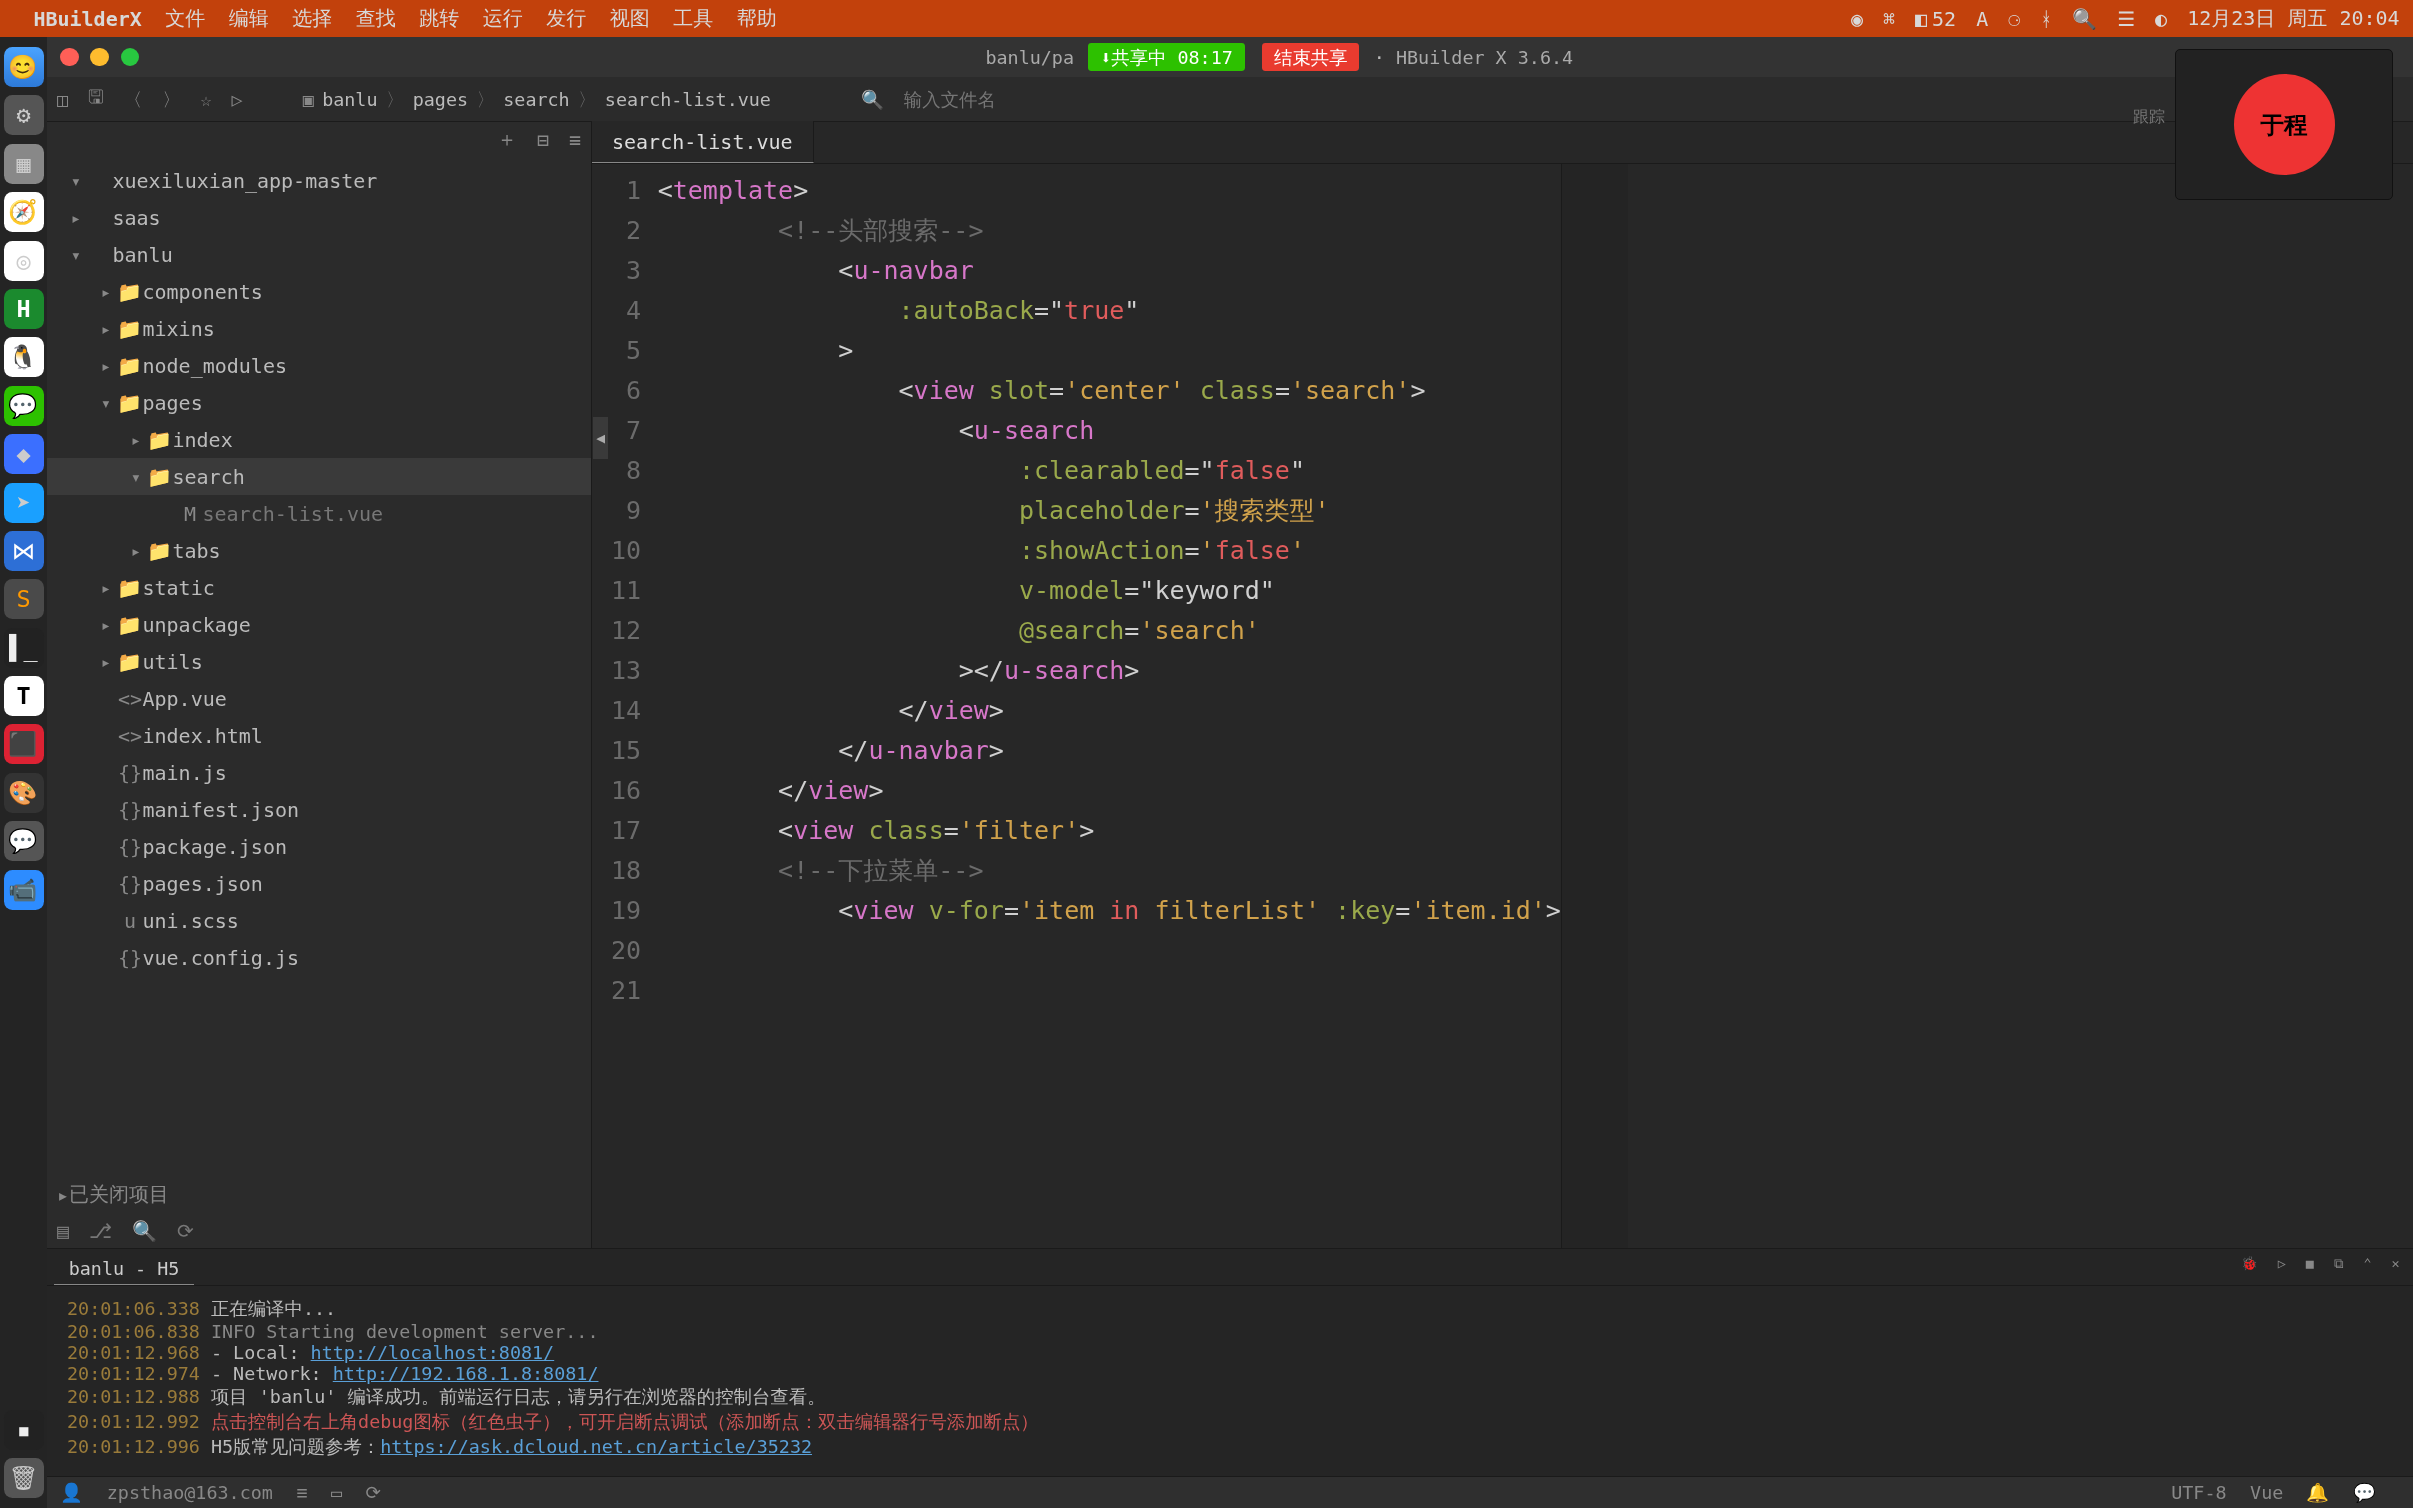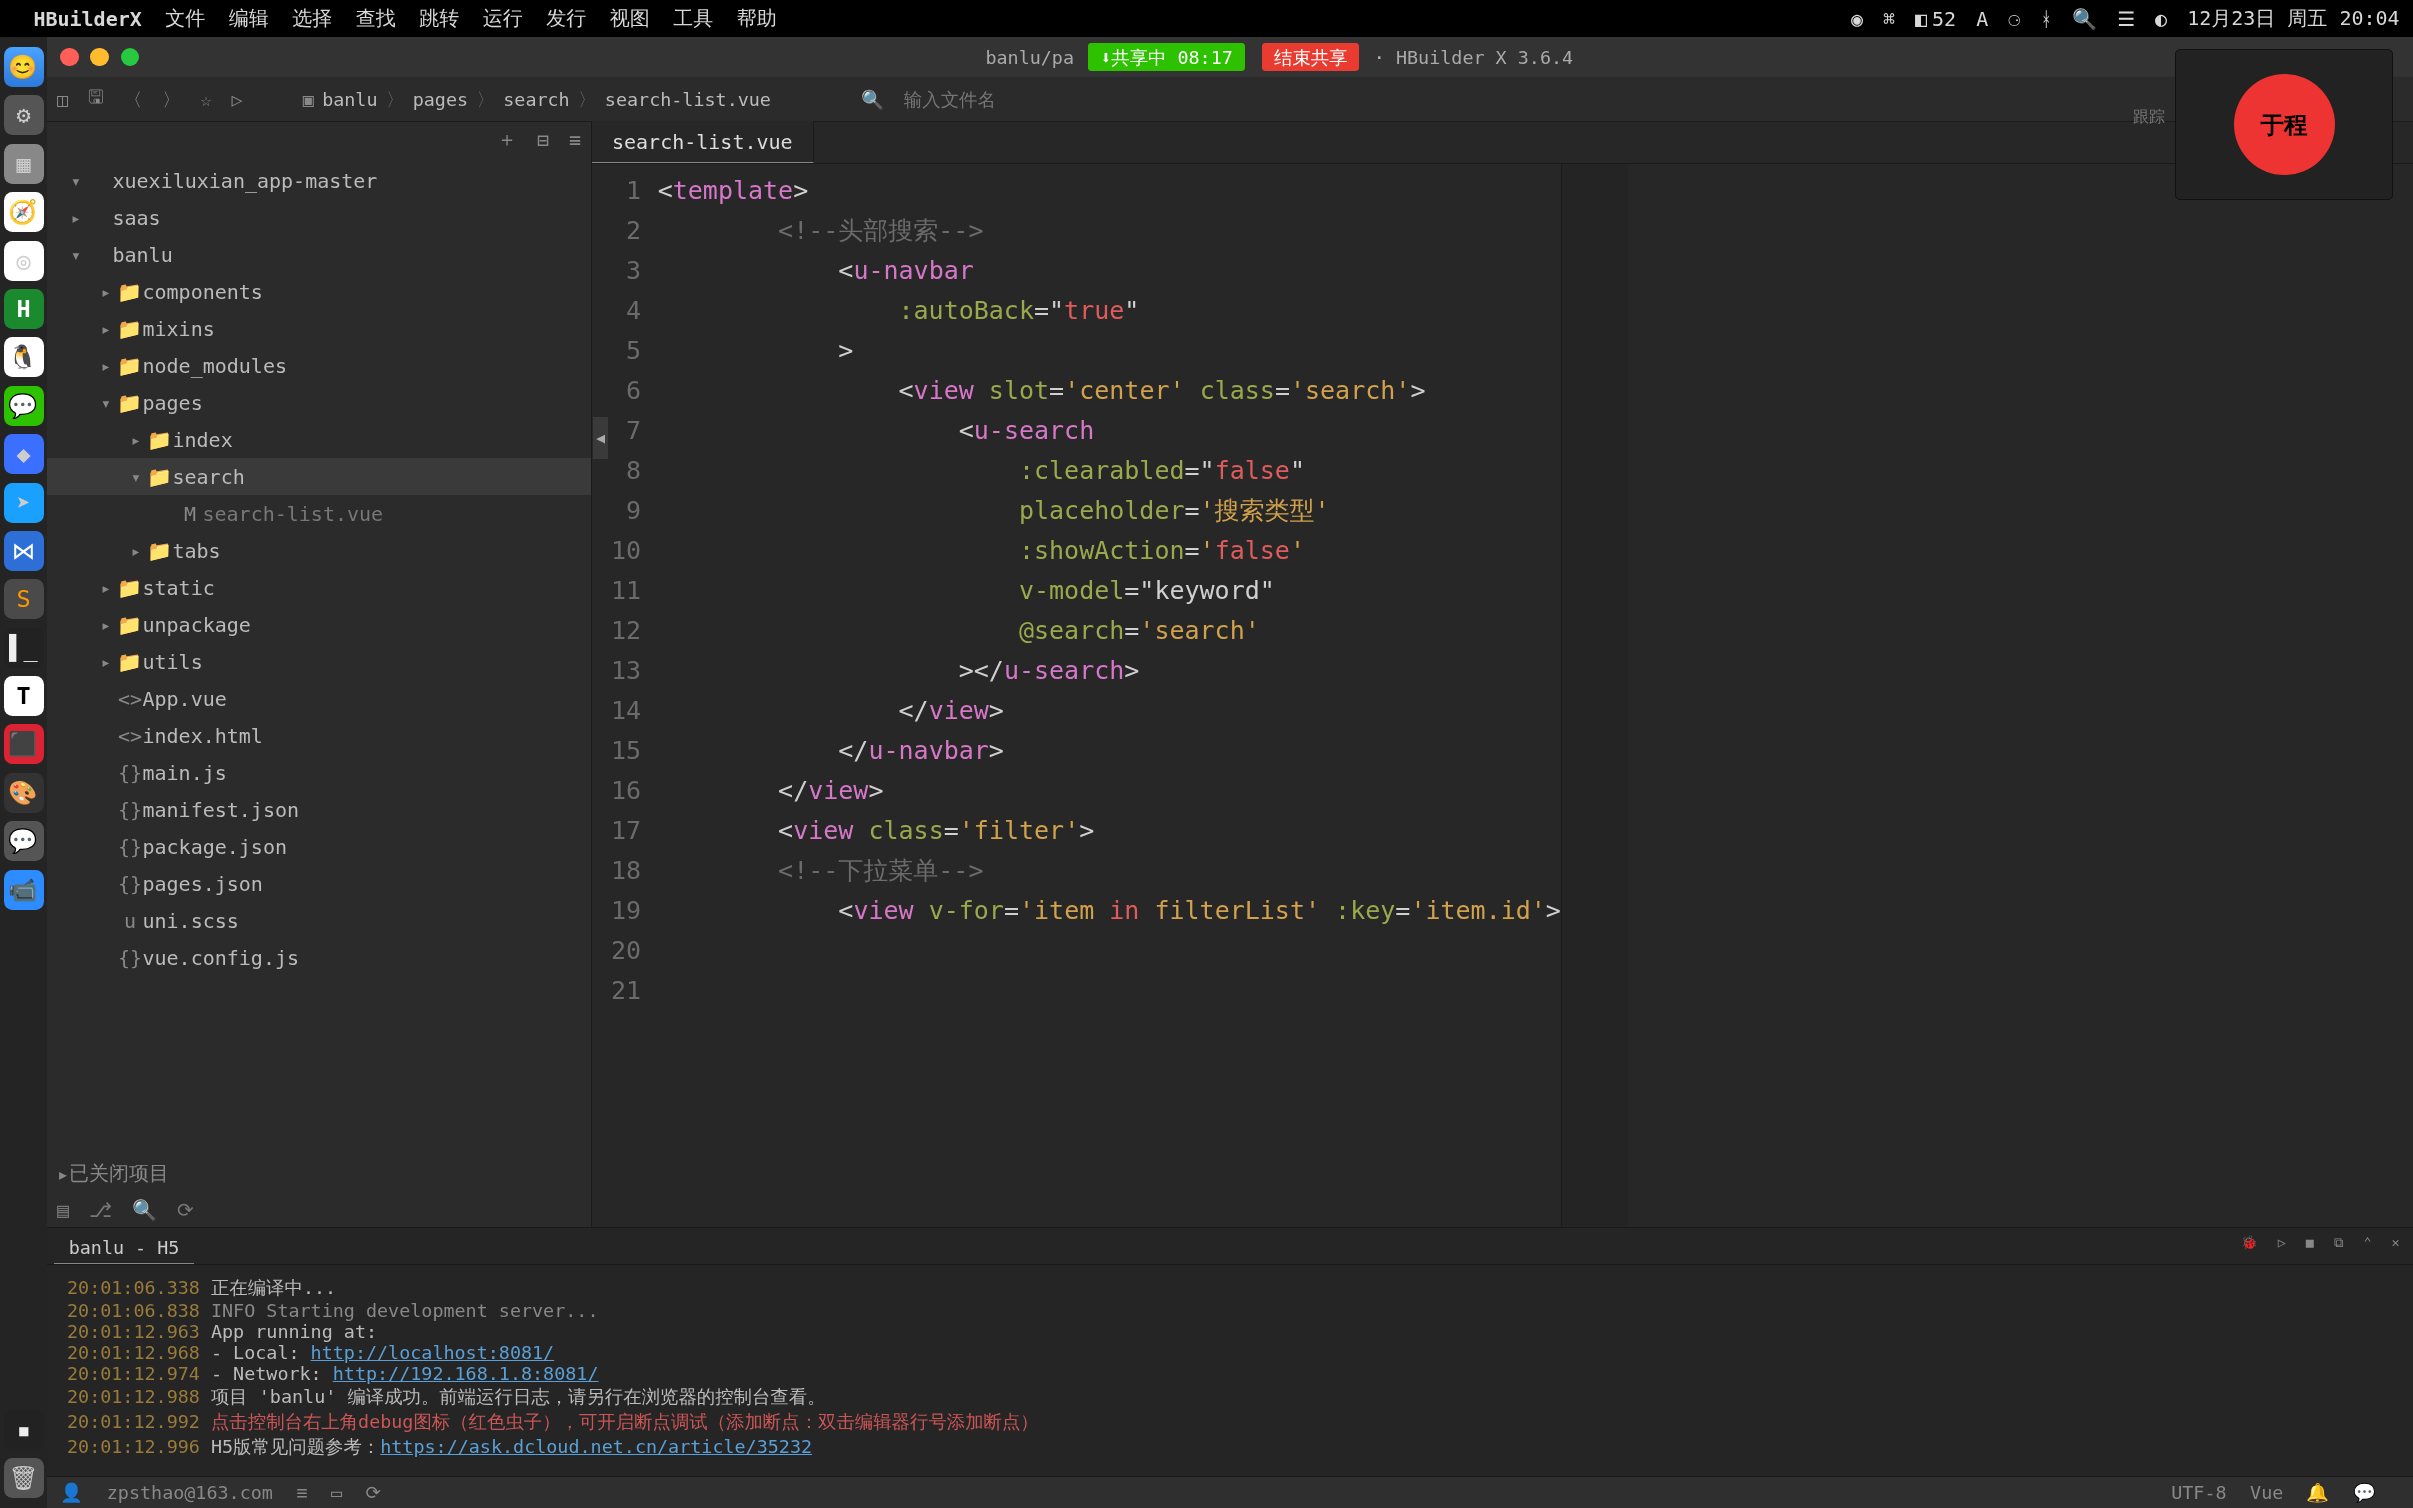--- a/index.html
+++ b/index.html
@@ -1,19 +1,19 @@
 <!DOCTYPE html>
 <html style="font-size:13.4px"><head>
 <meta charset="utf-8">
 <style>
 * { margin: 0; padding: 0; box-sizing: border-box; font-family: -apple-system, "PingFang SC", Menlo, Monaco, monospace; }
 body { background: #1e1e1e; color: #ccc; width: 2413px; height: 1508px; overflow: hidden; position: relative; }
 
 
-.menubar { height: 37px; background: #000000; display: flex; align-items: center; padding: 0 13.4px; font-size: 20px; color: #d8d8d8; }
+.menubar { height: 37px; background: #c2410c; display: flex; align-items: center; padding: 0 13.4px; font-size: 20px; color: #d8d8d8; }
 .menubar .apple { margin-right: 20px; font-size: 22px; }
 .menubar .app-bold { font-weight: 700; margin-right: 23.5px; }
 .menubar .menu-item { margin-right: 23.5px; }
 .menubar .spacer { flex: 1; }
 .menubar .right-item { margin-left: 20px; display: flex; align-items: center; gap: 5px; }
 
 
 .dock { position: absolute; left: 0; top: 37px; bottom: 0; width: 47px; background: rgba(40,40,40,0.6); display: flex; flex-direction: column; align-items: center; padding: 10px 0; gap: 8.4px; }
 .dock-icon { width: 40px; height: 40px; border-radius: 8.4px; font-size: 23.5px; display: flex; align-items: center; justify-content: center; }
 .i-finder{background:linear-gradient(#4aa3ff,#2d7ad9);}
@@ -401,21 +401,20 @@
         <span>▷</span>
         <span>■</span>
         <span>⧉</span>
         <span>⌃</span>
         <span>✕</span>
       </div>
     </div>
     <div class="console-body" id="console">
         <div><span class="ts">20:01:06.338</span> 正在编译中...</div>
         <div><span class="ts">20:01:06.838</span> <span class="info">INFO  Starting development server...</span></div>
-        <div><span class="ts">20:01:12.963</span>   App running at:</div>
         <div><span class="ts">20:01:12.968</span>   - Local:   <a>http://localhost:8081/</a></div>
         <div><span class="ts">20:01:12.974</span>   - Network: <a>http://192.168.1.8:8081/</a></div>
         <div><span class="ts">20:01:12.988</span> 项目 'banlu' 编译成功。前端运行日志，请另行在浏览器的控制台查看。</div>
         <div><span class="ts">20:01:12.992</span> <span style="color:#c55">点击控制台右上角debug图标（红色虫子），可开启断点调试（添加断点：双击编辑器行号添加断点）</span></div>
         <div><span class="ts">20:01:12.996</span> H5版常见问题参考：<a>https://ask.dcloud.net.cn/article/35232</a></div>
       </div>
   </div>
 
   <div class="statusbar">
     <span>👤</span>

